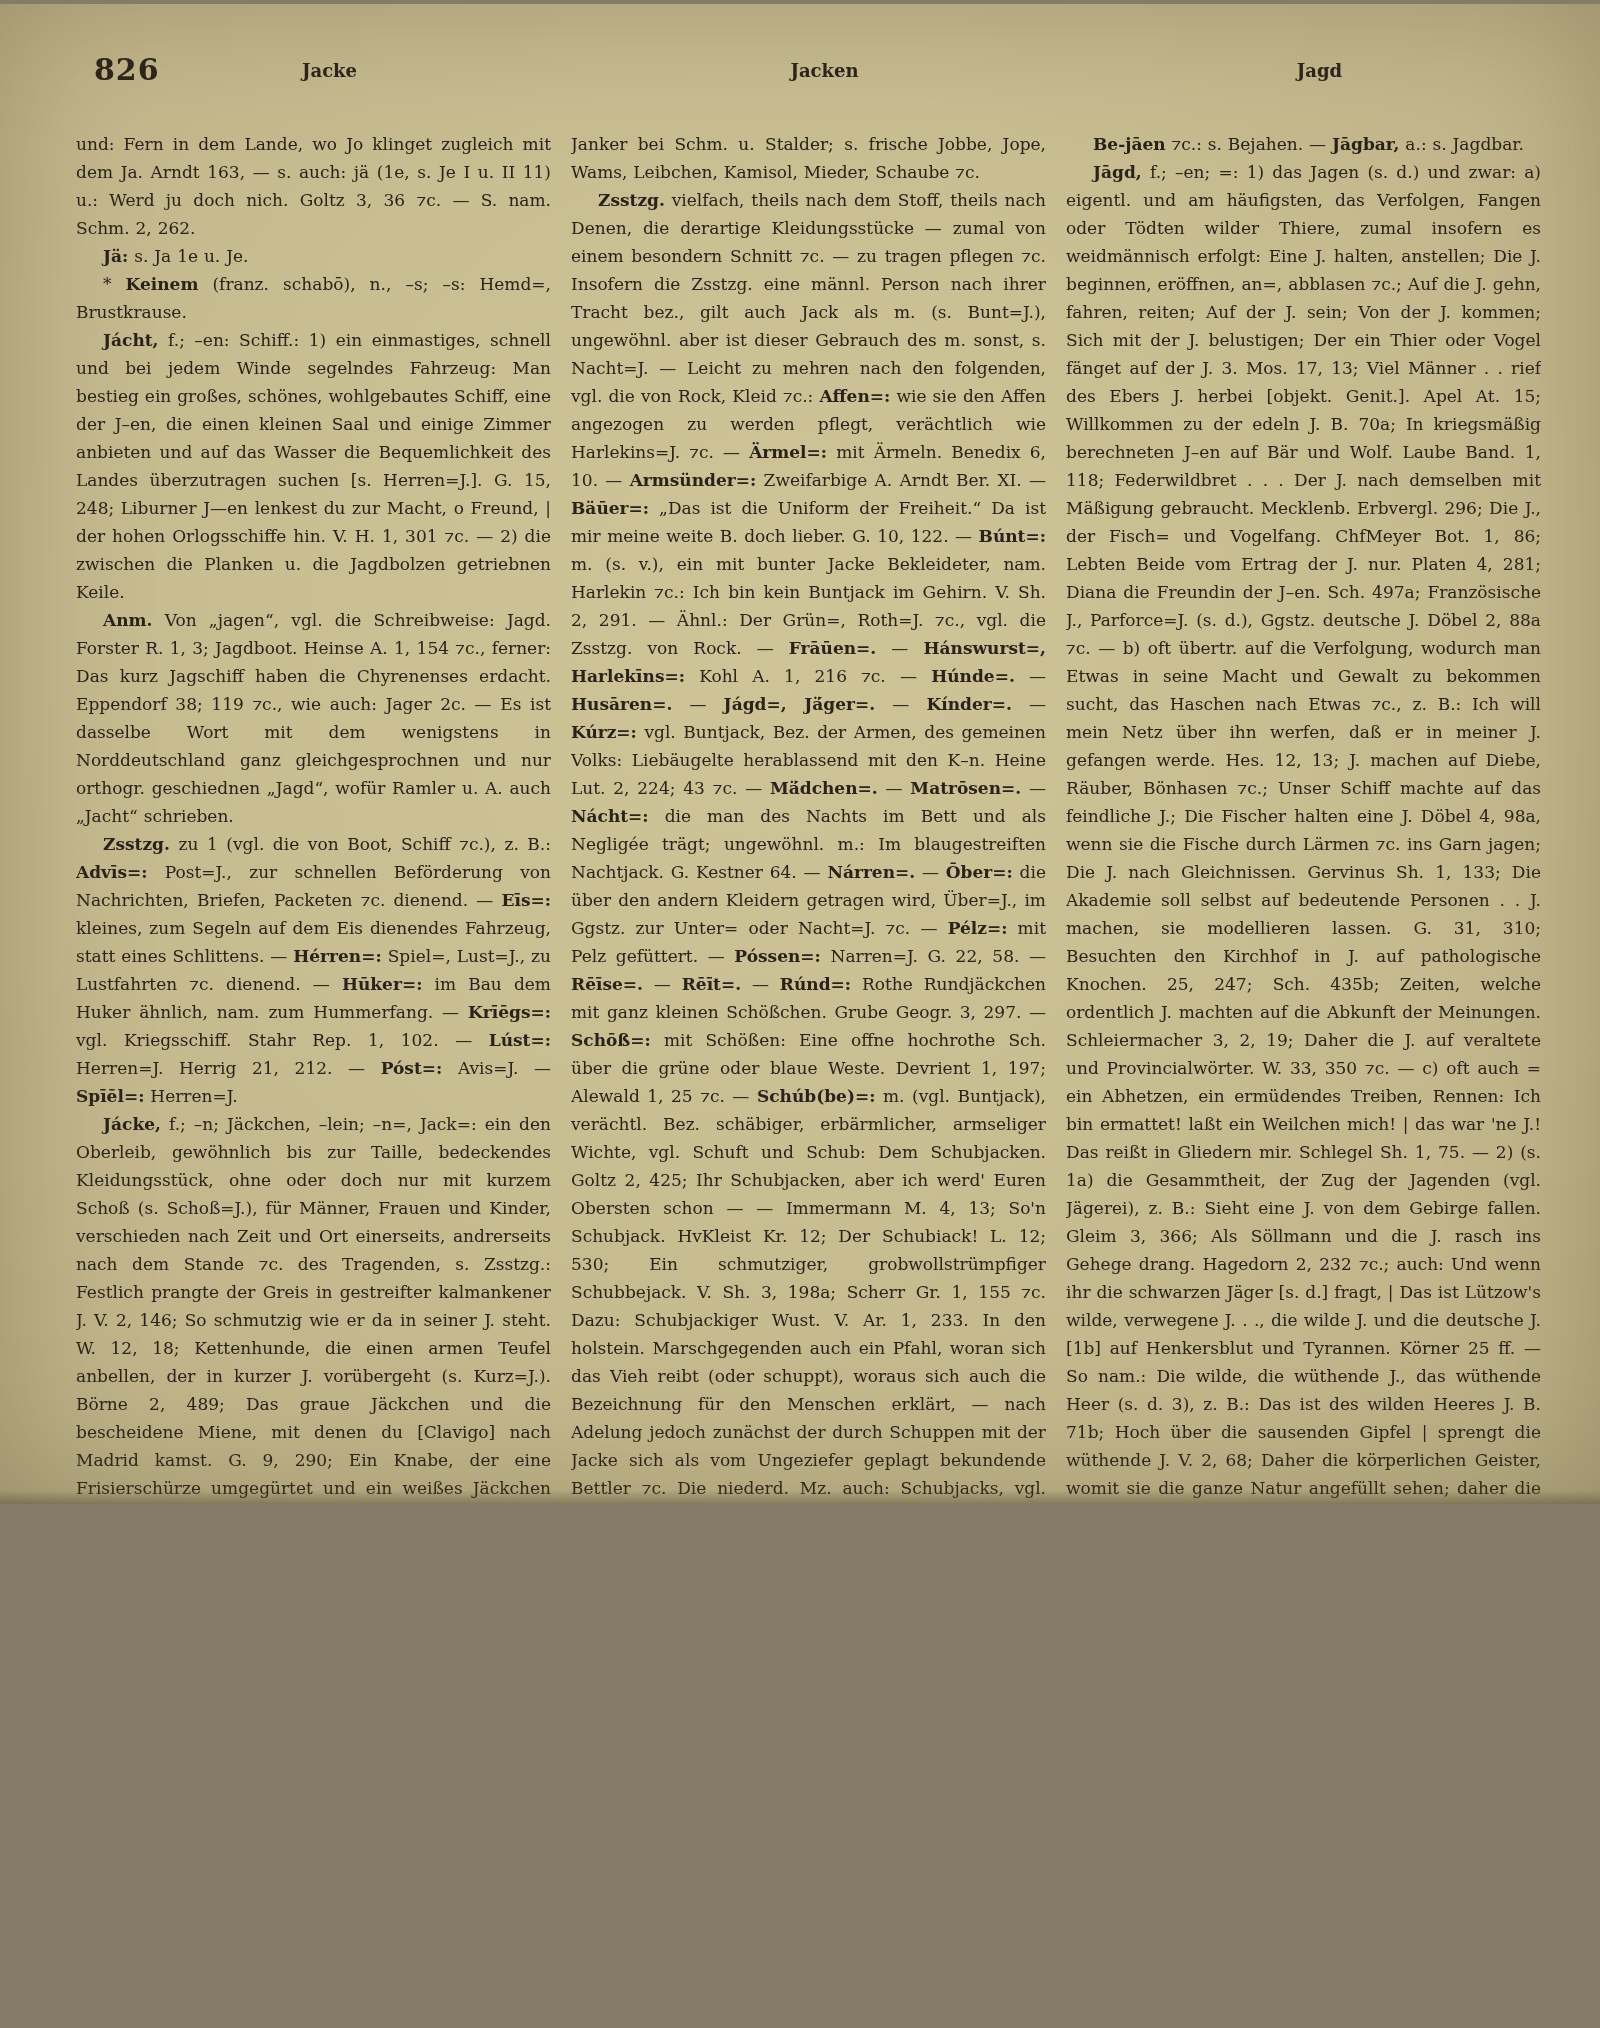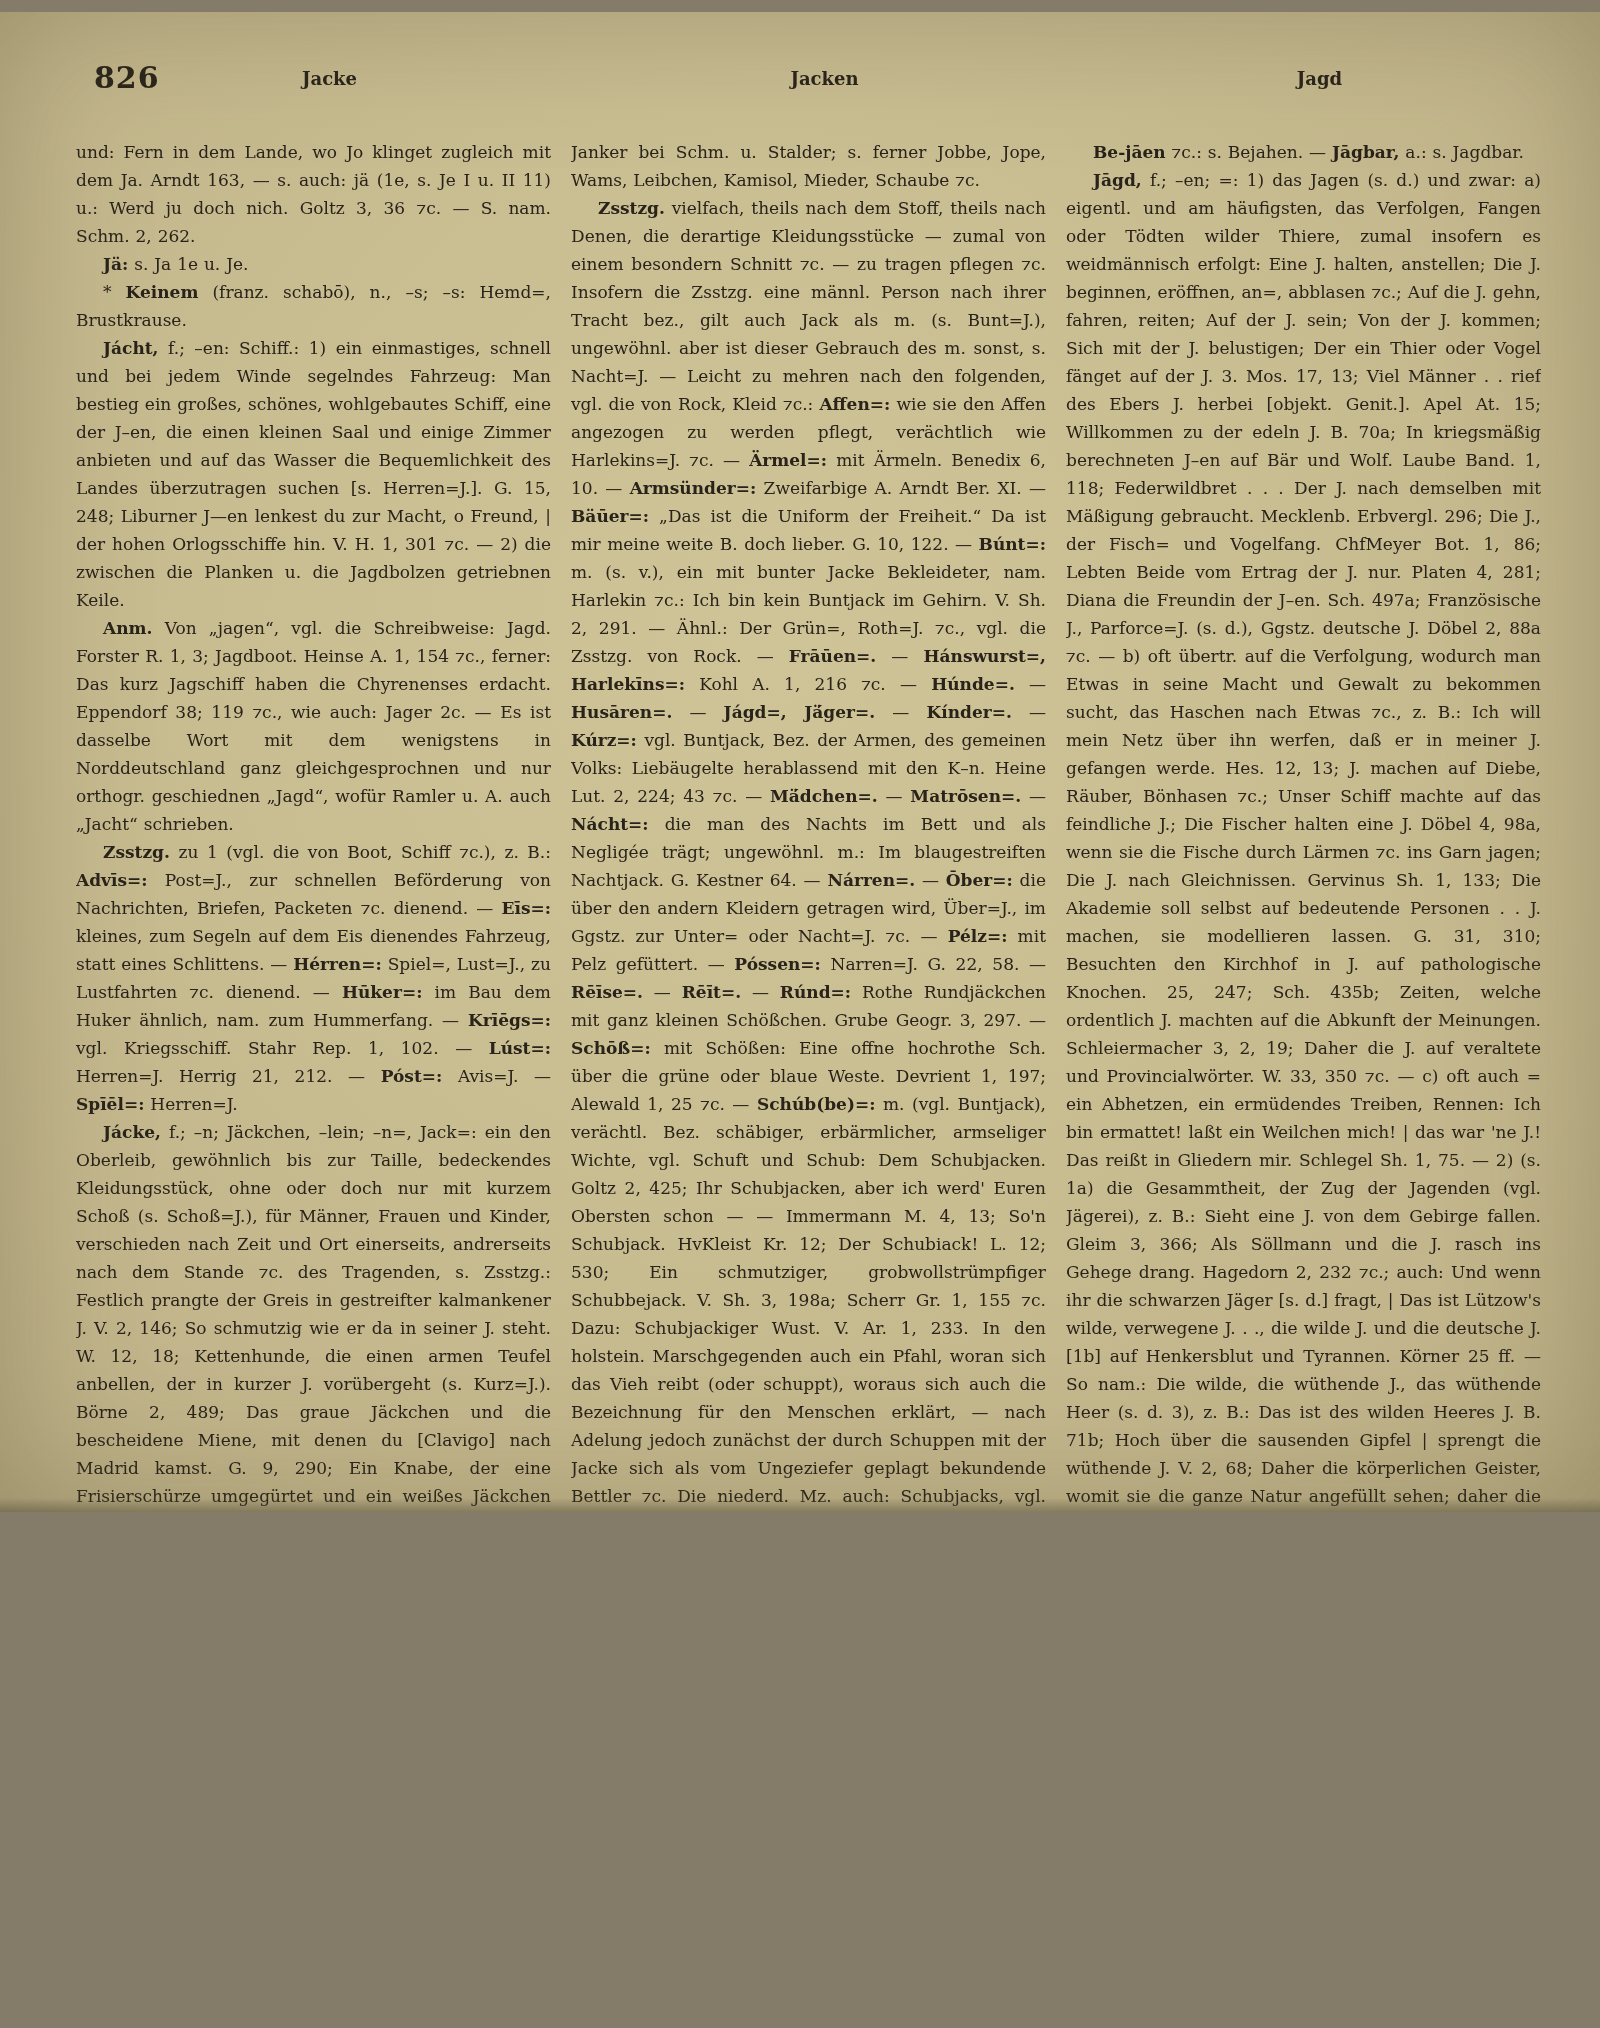--- a/index.html
+++ b/index.html
@@ -1,20 +1,20 @@
 <!DOCTYPE html>
 <html><head>
 <meta charset="utf-8">
 <style>
   html, body { margin: 0; padding: 0; background: #847c69; }
   .page {
     position: relative;
     width: 1600px;
     height: 1500px;
-    margin: 12px auto;
+    margin: 4px auto;
     background: radial-gradient(ellipse at 48% 42%, #cfc398 0%, #c9bd92 45%, #c2b58b 78%, #b7ab82 100%);
     font-family: "DejaVu Serif", "Liberation Serif", serif;
     color: #29231a;
     overflow: hidden;
   }
   .page::before {
     content: '';
     position: absolute; inset: 0;
     box-shadow: inset 0 0 140px rgba(92, 82, 52, 0.35);
     pointer-events: none;
@@ -80,21 +80,21 @@
     <div class="column">
         <p class="para">und: Fern in dem Lande, wo Jo klinget zugleich mit dem Ja. Arndt 163, — s. auch: jä (1e, s. Je I u. II 11) u.: Werd ju doch nich. Goltz 3, 36 ⁊c. — S. nam. Schm. 2, 262.</p>
         <p class="para indent"><b>Jä:</b> s. Ja 1e u. Je.</p>
         <p class="para indent">* <b>Keinem</b> (franz. schabō), n., –s; –s: Hemd=, Brustkrause.</p>
         <p class="para indent"><b>Jácht,</b> f.; –en: Schiff.: 1) ein einmastiges, schnell und bei jedem Winde segelndes Fahrzeug: Man bestieg ein großes, schönes, wohlgebautes Schiff, eine der J–en, die einen kleinen Saal und einige Zimmer anbieten und auf das Wasser die Bequemlichkeit des Landes überzutragen suchen [s. Herren=J.]. G. 15, 248; Liburner J—en lenkest du zur Macht, o Freund, | der hohen Orlogsschiffe hin. V. H. 1, 301 ⁊c. — 2) die zwischen die Planken u. die Jagdbolzen getriebnen Keile.</p>
         <p class="para indent"><b>Anm.</b> Von „jagen“, vgl. die Schreibweise: Jagd. Forster R. 1, 3; Jagdboot. Heinse A. 1, 154 ⁊c., ferner: Das kurz Jagschiff haben die Chyrenenses erdacht. Eppendorf 38; 119 ⁊c., wie auch: Jager 2c. — Es ist dasselbe Wort mit dem wenigstens in Norddeutschland ganz gleichgesprochnen und nur orthogr. geschiednen „Jagd“, wofür Ramler u. A. auch „Jacht“ schrieben.</p>
         <p class="para indent"><b>Zsstzg.</b> zu 1 (vgl. die von Boot, Schiff ⁊c.), z. B.: <b>Advīs=:</b> Post=J., zur schnellen Beförderung von Nachrichten, Briefen, Packeten ⁊c. dienend. — <b>Eīs=:</b> kleines, zum Segeln auf dem Eis dienendes Fahrzeug, statt eines Schlittens. — <b>Hérren=:</b> Spiel=, Lust=J., zu Lustfahrten ⁊c. dienend. — <b>Hūker=:</b> im Bau dem Huker ähnlich, nam. zum Hummerfang. — <b>Krīēgs=:</b> vgl. Kriegsschiff. Stahr Rep. 1, 102. — <b>Lúst=:</b> Herren=J. Herrig 21, 212. — <b>Póst=:</b> Avis=J. — <b>Spīēl=:</b> Herren=J.</p>
         <p class="para indent"><b>Jácke,</b> f.; –n; Jäckchen, –lein; –n=, Jack=: ein den Oberleib, gewöhnlich bis zur Taille, bedeckendes Kleidungsstück, ohne oder doch nur mit kurzem Schoß (s. Schoß=J.), für Männer, Frauen und Kinder, verschieden nach Zeit und Ort einerseits, andrerseits nach dem Stande ⁊c. des Tragenden, s. Zsstzg.: Festlich prangte der Greis in gestreifter kalmankener J. V. 2, 146; So schmutzig wie er da in seiner J. steht. W. 12, 18; Kettenhunde, die einen armen Teufel anbellen, der in kurzer J. vorübergeht (s. Kurz=J.). Börne 2, 489; Das graue Jäckchen und die bescheidene Miene, mit denen du [Clavigo] nach Madrid kamst. G. 9, 290; Ein Knabe, der eine Frisierschürze umgegürtet und ein weißes Jäckchen anhatte. 16, 102; Seine J. . . das Kittelchen. 19, 15; [Narren], an Schellenkapp' und J. [s. Narren=J.] sich nicht ähnlich. 8, 296; So wollte ich [ein Officier] doch, daß ich diese J. los wäre. 23, 130; Nahmen mich bei der J. [vgl. beim Kragen] und zogen mich mit. 29, 46; Der frische, militärische Geist, welcher in Keinem zu ersticken ist, der einmal die bunte J. getragen [dem Soldatenstande angehört] hat. Kinkel E. 435; Bunte J., auch = Narren=J.: Das bunte Jäckchen und den Namen abgeschafft, aber den Narren behalten. L. 7, 80. — Zuw. wird, nam. in Zsstzg. (s. Bunt=J.) die Pers. durch das Kleidungsstück bez., vgl. die Umdeutung: Arme J–n statt Armagnacs, Name der franz. Truppen, die nach der Schlacht bei St. Jakob (1443) plündernd und mordbrennend in Deutschland umherzogen. — In der Volksspr.: Einem die J. voll schlagen, voll lügen, ihn gehörig durchprügeln, belügen ⁊c.; Sich die J. voll schlagen ⁊c., den Bauch mit Essen gehörig füllen; Einem Etwas in die J. werfen, ihm ein Geschenk geben; Einem einen Schuft ⁊c. in die Jacke werfen, ihn Schuft schimpfen ⁊c.; Na, das ist schon 'ne alte J. [Geschichte]. Willkomm Sag. 1, 281; Das ist eine alte J., wenn's geflickt ist ⁊c. — Zuw. auch von einer ähnlichen Bekleidung bei Thieren, s. Affen=J. und jacken, Jackenhunde: Wenn die Jacken recht dichte gemacht sind, so bewahren selbige die Hunde vor den Schlägen der Schweine sehr. Döbel 2, 78.</p>
       </div>
     <div class="column">
-        <p class="para">Janker bei Schm. u. Stalder; s. ferner Jobbe, Jope, Wams, Leibchen, Kamisol, Mieder, Schaube ⁊c.</p>
+        <p class="para">Janker bei Schm. u. Stalder; s. frische Jobbe, Jope, Wams, Leibchen, Kamisol, Mieder, Schaube ⁊c.</p>
         <p class="para indent"><b>Zsstzg.</b> vielfach, theils nach dem Stoff, theils nach Denen, die derartige Kleidungsstücke — zumal von einem besondern Schnitt ⁊c. — zu tragen pflegen ⁊c. Insofern die Zsstzg. eine männl. Person nach ihrer Tracht bez., gilt auch Jack als m. (s. Bunt=J.), ungewöhnl. aber ist dieser Gebrauch des m. sonst, s. Nacht=J. — Leicht zu mehren nach den folgenden, vgl. die von Rock, Kleid ⁊c.: <b>Affen=:</b> wie sie den Affen angezogen zu werden pflegt, verächtlich wie Harlekins=J. ⁊c. — <b>Ärmel=:</b> mit Ärmeln. Benedix 6, 10. — <b>Armsünder=:</b> Zweifarbige A. Arndt Ber. XI. — <b>Bäūer=:</b> „Das ist die Uniform der Freiheit.“ Da ist mir meine weite B. doch lieber. G. 10, 122. — <b>Búnt=:</b> m. (s. v.), ein mit bunter Jacke Bekleideter, nam. Harlekin ⁊c.: Ich bin kein Buntjack im Gehirn. V. Sh. 2, 291. — Ähnl.: Der Grün=, Roth=J. ⁊c., vgl. die Zsstzg. von Rock. — <b>Frāūen=.</b> — <b>Hánswurst=, Harlekīns=:</b> Kohl A. 1, 216 ⁊c. — <b>Húnde=.</b> — <b>Husāren=.</b> — <b>Jágd=, Jä́ger=.</b> — <b>Kínder=.</b> — <b>Kúrz=:</b> vgl. Buntjack, Bez. der Armen, des gemeinen Volks: Liebäugelte herablassend mit den K–n. Heine Lut. 2, 224; 43 ⁊c. — <b>Mä́dchen=.</b> — <b>Matrōsen=.</b> — <b>Nácht=:</b> die man des Nachts im Bett und als Negligée trägt; ungewöhnl. m.: Im blaugestreiften Nachtjack. G. Kestner 64. — <b>Nárren=.</b> — <b>Ōber=:</b> die über den andern Kleidern getragen wird, Über=J., im Ggstz. zur Unter= oder Nacht=J. ⁊c. — <b>Pélz=:</b> mit Pelz gefüttert. — <b>Póssen=:</b> Narren=J. G. 22, 58. — <b>Rēīse=.</b> — <b>Rēīt=.</b> — <b>Rúnd=:</b> Rothe Rundjäckchen mit ganz kleinen Schößchen. Grube Geogr. 3, 297. — <b>Schōß=:</b> mit Schößen: Eine offne hochrothe Sch. über die grüne oder blaue Weste. Devrient 1, 197; Alewald 1, 25 ⁊c. — <b>Schúb(be)=:</b> m. (vgl. Buntjack), verächtl. Bez. schäbiger, erbärmlicher, armseliger Wichte, vgl. Schuft und Schub: Dem Schubjacken. Goltz 2, 425; Ihr Schubjacken, aber ich werd' Euren Obersten schon — — Immermann M. 4, 13; So'n Schubjack. HvKleist Kr. 12; Der Schubiack! L. 12; 530; Ein schmutziger, grobwollstrümpfiger Schubbejack. V. Sh. 3, 198a; Scherr Gr. 1, 155 ⁊c. Dazu: Schubjackiger Wust. V. Ar. 1, 233. In den holstein. Marschgegenden auch ein Pfahl, woran sich das Vieh reibt (oder schuppt), woraus sich auch die Bezeichnung für den Menschen erklärt, — nach Adelung jedoch zunächst der durch Schuppen mit der Jacke sich als vom Ungeziefer geplagt bekundende Bettler ⁊c. Die niederd. Mz. auch: Schubjacks, vgl. auch: Schubbert. Frommann 4, 129 ⁊c. — <b>Soldāten=.</b> — <b>Stāāts=:</b> zum Staat oder Putz getragen. — <b>Stáll=:</b> wie sie im Stall getragen wird. Hackländer SGsch. 3, 12. — <b>Thêêr=:</b> Matrosen=J. und — Matrose: Dir konnte der Schwarze Nichts anhaben, du warst innen und außen eine Th. Höfer Leb. 65. — <b>Tūch=.</b> — <b>Túrn=:</b> aus Leinwand, wie sie die Turner tragen. — <b>Ǖber=:</b> Ober=J.: In seiner wollenen gestrickten Ü. Gutzkow R. 8, 173. — <b>Zwáng(s)=:</b> mit sehr langen Ärmeln, die, nachdem die Arme gekreuzt sind, auf dem Rücken zusammengebunden werden, so daß dann der sie Anhabende die Hände nicht rühren kann, oft bei tobsüchtigen Geisteskranken angewandt, dann auch übertr.: Einem die Z. anlegen ⁊c.</p>
         <p class="para indent"><b>Jä́ckel, Jä́ckel,</b> m., –s; uv.: 1) Verkl. von Jakob (s. d.). — 2) daher, wie Hans (s. d.), in vielen nam. mundartl. Anwendungen, s. Schm., zuw. auch als Umdeutung: a) s. Geck 1d: Taubenjäckel. — b) Welcher den großen Hammer, den sie insgemein den Jäckel nennen, in den Schmieden führt. SClara EfA. 1, 299, vgl. die entsprechende Bez. „Possekel“, dessen erste Hälfte das auch in „Amboß“ liegende ahd. pôzan, mhd. bözen (schlagen) ist, die zweite aber wohl ahd. ecchil, mhd. eckel (Stahl), woraus „Jäckel“ umgedeutet wurde. — c) großer bauchiger Krug, s. Schm. — d) Jäckel, Jöckel, Jökel, gediegner Eisenvitriol, — nach Adelung von der Zapfenform (vgl. engl. icicle, Eiszapfen). —  intr. (haben): s. Jagen, Anm.</p>
       </div>
     <div class="column">
         <p class="para indent"><b>Be-jāen</b> ⁊c.: s. Bejahen. — <b>Jāgbar,</b> a.: s. Jagdbar.</p>
         <p class="para indent"><b>Jāgd,</b> f.; –en; =: 1) das Jagen (s. d.) und zwar: a) eigentl. und am häufigsten, das Verfolgen, Fangen oder Tödten wilder Thiere, zumal insofern es weidmännisch erfolgt: Eine J. halten, anstellen; Die J. beginnen, eröffnen, an=, abblasen ⁊c.; Auf die J. gehn, fahren, reiten; Auf der J. sein; Von der J. kommen; Sich mit der J. belustigen; Der ein Thier oder Vogel fänget auf der J. 3. Mos. 17, 13; Viel Männer . . rief des Ebers J. herbei [objekt. Genit.]. Apel At. 15; Willkommen zu der edeln J. B. 70a; In kriegsmäßig berechneten J–en auf Bär und Wolf. Laube Band. 1, 118; Federwildbret . . . Der J. nach demselben mit Mäßigung gebraucht. Mecklenb. Erbvergl. 296; Die J., der Fisch= und Vogelfang. ChfMeyer Bot. 1, 86; Lebten Beide vom Ertrag der J. nur. Platen 4, 281; Diana die Freundin der J–en. Sch. 497a; Französische J., Parforce=J. (s. d.), Ggstz. deutsche J. Döbel 2, 88a ⁊c. — b) oft übertr. auf die Verfolgung, wodurch man Etwas in seine Macht und Gewalt zu bekommen sucht, das Haschen nach Etwas ⁊c., z. B.: Ich will mein Netz über ihn werfen, daß er in meiner J. gefangen werde. Hes. 12, 13; J. machen auf Diebe, Räuber, Bönhasen ⁊c.; Unser Schiff machte auf das feindliche J.; Die Fischer halten eine J. Döbel 4, 98a, wenn sie die Fische durch Lärmen ⁊c. ins Garn jagen; Die J. nach Gleichnissen. Gervinus Sh. 1, 133; Die Akademie soll selbst auf bedeutende Personen . . J. machen, sie modellieren lassen. G. 31, 310; Besuchten den Kirchhof in J. auf pathologische Knochen. 25, 247; Sch. 435b; Zeiten, welche ordentlich J. machten auf die Abkunft der Meinungen. Schleiermacher 3, 2, 19; Daher die J. auf veraltete und Provincialwörter. W. 33, 350 ⁊c. — c) oft auch = ein Abhetzen, ein ermüdendes Treiben, Rennen: Ich bin ermattet! laßt ein Weilchen mich! | das war 'ne J.! Das reißt in Gliedern mir. Schlegel Sh. 1, 75. — 2) (s. 1a) die Gesammtheit, der Zug der Jagenden (vgl. Jägerei), z. B.: Sieht eine J. von dem Gebirge fallen. Gleim 3, 366; Als Söllmann und die J. rasch ins Gehege drang. Hagedorn 2, 232 ⁊c.; auch: Und wenn ihr die schwarzen Jäger [s. d.] fragt, | Das ist Lützow's wilde, verwegene J. . ., die wilde J. und die deutsche J. [1b] auf Henkersblut und Tyrannen. Körner 25 ff. — So nam.: Die wilde, die wüthende J., das wüthende Heer (s. d. 3), z. B.: Das ist des wilden Heeres J. B. 71b; Hoch über die sausenden Gipfel | sprengt die wüthende J. V. 2, 68; Daher die körperlichen Geister, womit sie die ganze Natur angefüllt sehen; daher die unsichtbaren J–en. W. 1, 9 ⁊c. — Danach auch nam. niederd.: eine wild lärmende Menge überh.: Da kommt die ganze J.; Eine ganze J. Kinder; und dann auch = Lärm, Getöse, Streit ⁊c., s. Jachte(r)n ⁊c. und z. B.: Den Saal, wo wir als Buben unsere J. trieben [uns herumjagten, tummelten]. G. 9, 24. — 3) (s. 1a) die Weidmanns= oder Jagdkunst, die Jägerei: Die J. erlernen, verstehn, sich der J. widmen ⁊c. — 4) (s. 1a) das Recht, das Wild in einem Bezirk zu jagen, die Jagdgerechtigkeit, das Jagdrecht, der Wildbann: Die J. haben, besitzen, verpachten, verkaufen, verschenken; mit der J. belehnen; Die Jagd ist dort frei; Der Herbst, die J., der Markt ist nicht mehr mein. Sch. 71b ⁊c. — Man untersch. nam. die Hoch= oder hohe J. auf das Hochwild; die Mittel= und die niedre oder Nieder=J. Wo von Belehnung mit der J. ohne Zusatz die Rede ist, versteht man die niedere darunter. — 5) (s. 4) das in einem Revier zu jagende Wildbret nach seiner Beschaffenheit: „Was ist in diesem Revier für J.?“ Viel niedre, aber wenig hohe J., Feld=, Wasser=J. ⁊c. — Ähnlich auch zuw.: gejagtes, erlegtes Wild, z. B.: Außerdem bekam er rothe Repphühner, Schnepfen, Enten und allerlei J. G. 30, 166. — 6) Jagdbezirk, Revier: Die J–en werden verpachtet. — 7) = Jacht 1 und 2. — 8) von Campe als Verdeutschung für: „Chasse“ in der Tanzk. vorgeschlagen, wie: J. machen für: „chassieren“.</p>
       </div>
   </div>
 
   <div class="bottom-edge"></div>

